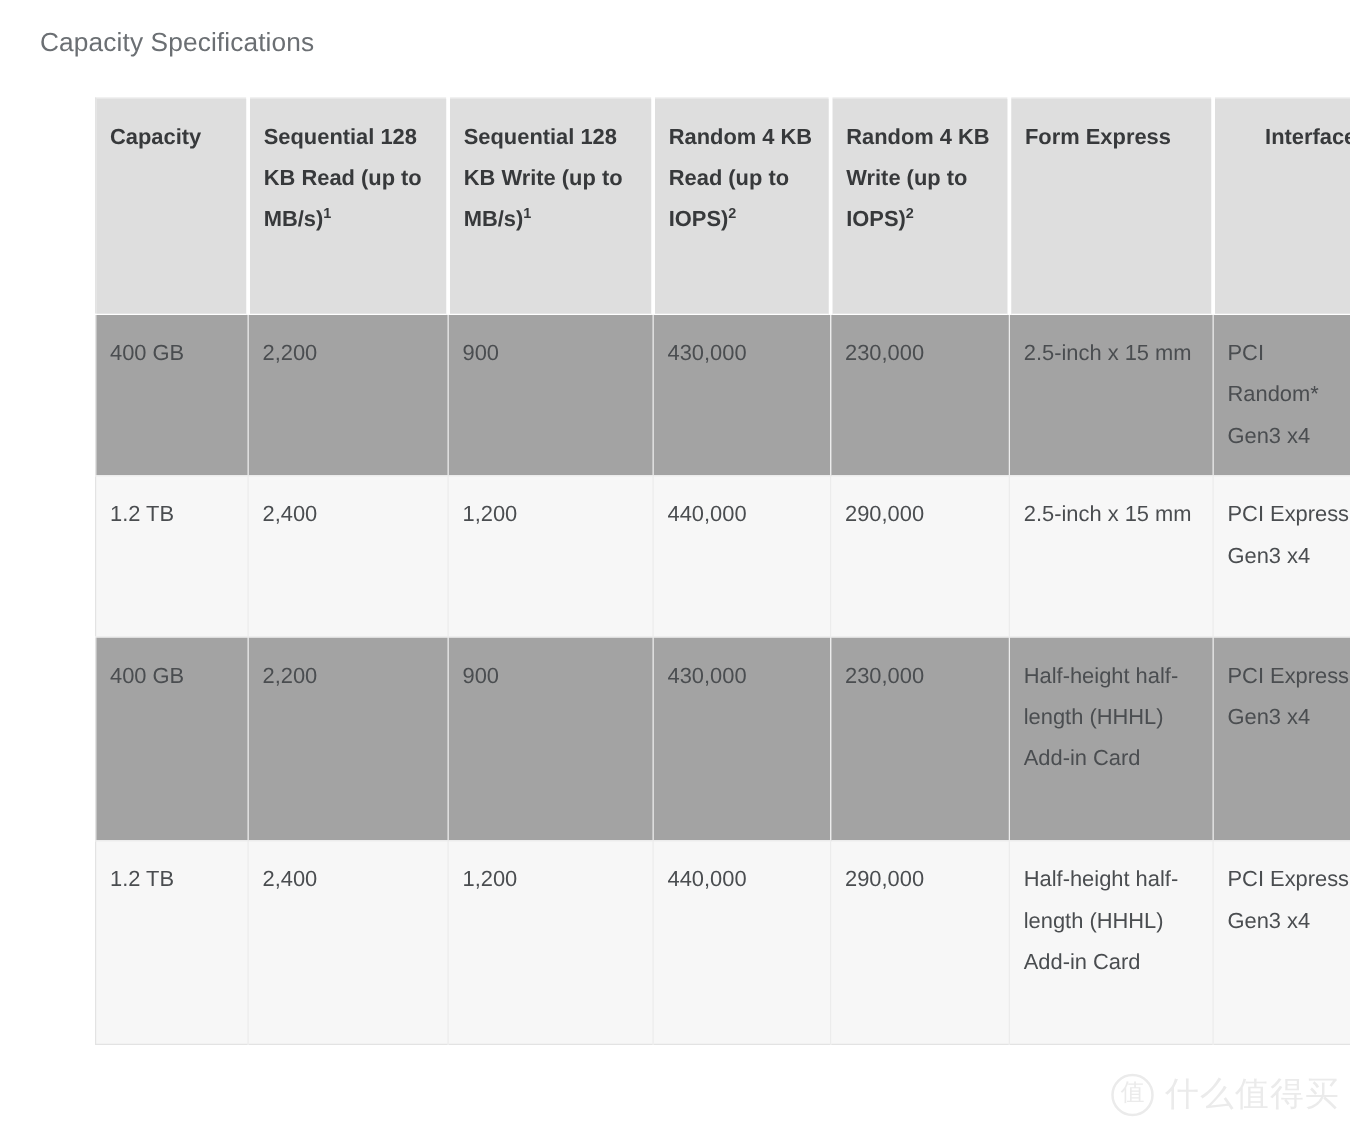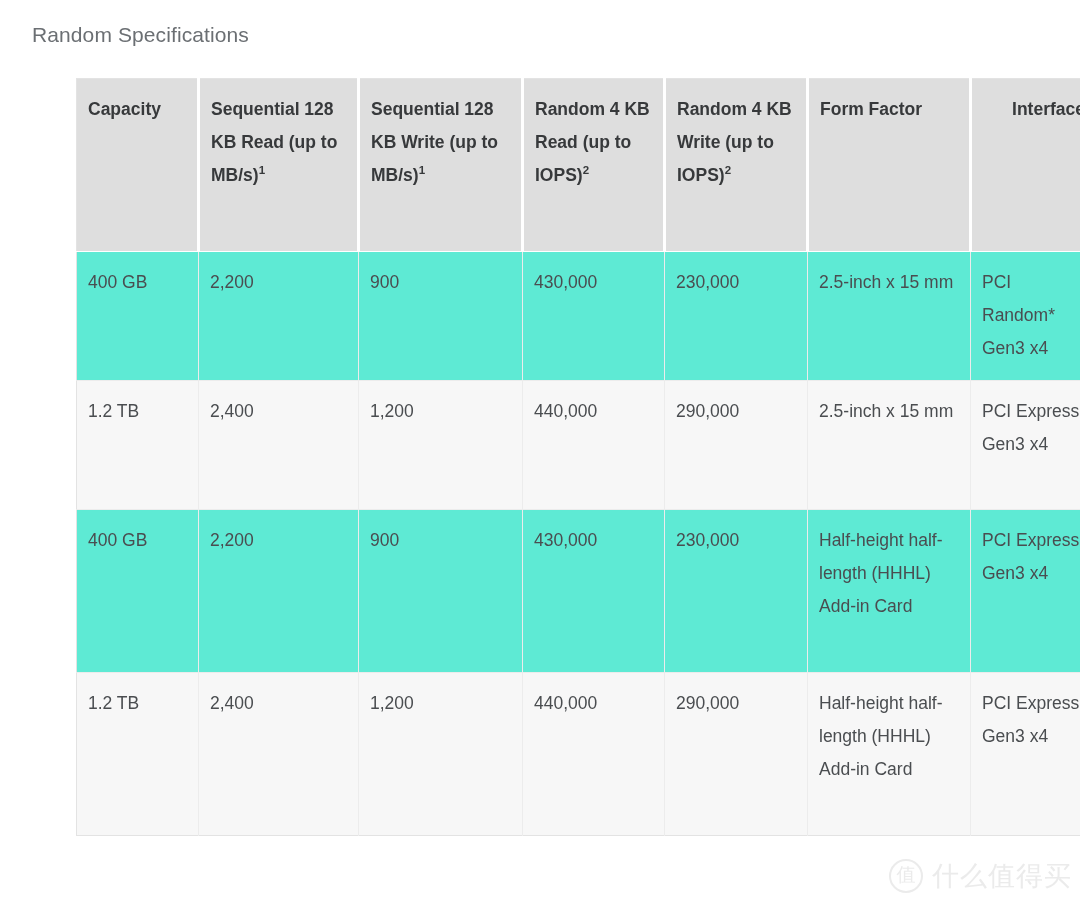--- a/index.html
+++ b/index.html
@@ -82,21 +82,21 @@
     border-bottom: 1px solid #ececec;
   }
   table.spec-table tbody td:last-child {
     border-right: none;
   }
   table.spec-table tbody tr:last-child td {
     border-bottom: none;
   }
 
   tbody tr.row-odd td {
-    background: #5eead4;
+    background: #a3a3a3;
   }
   tbody tr.row-even td {
     background: #f7f7f7;
   }
 
   sup {
     font-size: 0.66em;
     line-height: 0;
     vertical-align: super;
     font-weight: 700;
@@ -146,41 +146,41 @@
     letter-spacing: 1px;
     font-family: "DejaVu Sans", sans-serif;
     white-space: nowrap;
   }
 </style>
 </head>
 <body>
 
 <div class="page">
 
-  <div class="page-title">Random Specifications</div>
+  <div class="page-title">Capacity Specifications</div>
 
   <div class="spec-table-wrap">
     <table class="spec-table">
       <colgroup>
         <col class="c0">
           <col class="c1">
           <col class="c2">
           <col class="c3">
           <col class="c4">
           <col class="c5">
           <col class="c6">
       </colgroup>
       <thead>
         <tr>
           <th><span>Capacity</span><sup></sup></th>
           <th><span>Sequential 128 KB Read (up to MB/s)</span><sup>1</sup></th>
           <th><span>Sequential 128 KB Write (up to MB/s)</span><sup>1</sup></th>
           <th><span>Random 4 KB Read (up to IOPS)</span><sup>2</sup></th>
           <th><span>Random 4 KB Write (up to IOPS)</span><sup>2</sup></th>
-          <th><span>Form Factor</span><sup></sup></th>
+          <th><span>Form Express</span><sup></sup></th>
           <th><span>Interface</span><sup></sup></th>
         </tr>
       </thead>
       <tbody>
         <tr class="row-odd row-h-1">
           <td>400 GB</td>
           <td>2,200</td>
           <td>900</td>
           <td>430,000</td>
           <td>230,000</td>

